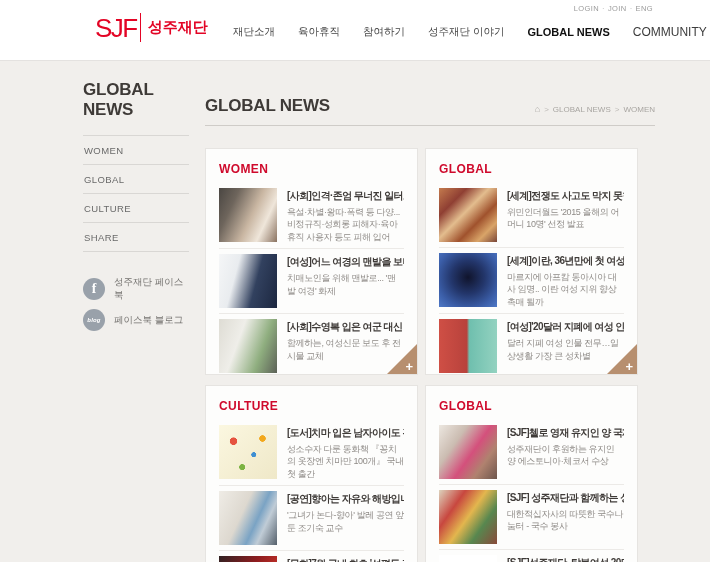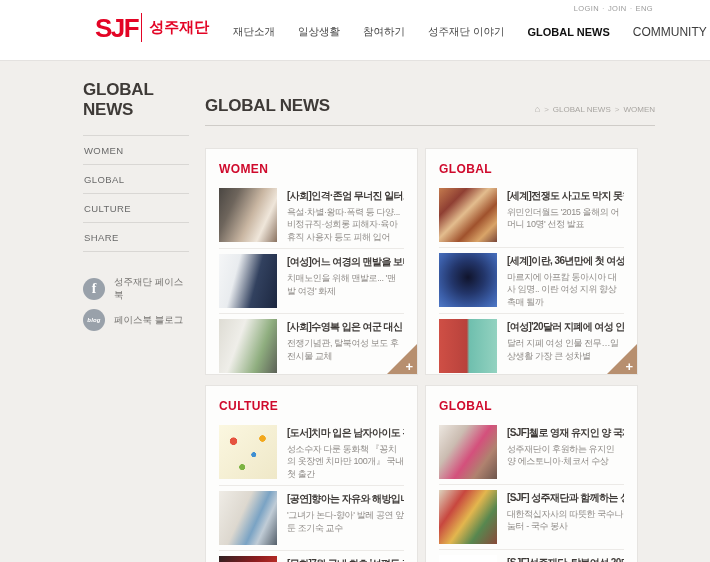--- a/index.html
+++ b/index.html
@@ -7,21 +7,21 @@
     width:710px;height:562px;overflow:hidden;position:relative;
     background:#f1efec;font-family:"Liberation Sans",sans-serif;
     -webkit-font-smoothing:antialiased;
   }
   
   .header{position:relative;height:60px;background:#ffffff;border-bottom:1px solid #e4e2e0;}
   .top-links{position:absolute;top:4px;right:57px;font-size:7.5px;color:#9b9b9b;letter-spacing:.4px;}
   .top-links span{cursor:pointer;}
   .top-links .sep{margin:0 3px;color:#c0c0c0;cursor:default;}
   .logo{position:absolute;left:95px;top:13px;display:flex;align-items:center;cursor:pointer;}
-  .logo-sjf{color:#e30425;font-size:26px;font-weight:bold;letter-spacing:-1.5px;line-height:1;}
+  .logo-sjf{color:#e30425;font-size:26px;font-weight:normal;letter-spacing:-1.5px;line-height:1;}
   .logo-bar{width:1px;height:29px;background:#e30425;margin:0 7px 0 3px;}
   .logo-kr{color:#e30425;font-size:15px;font-weight:bold;letter-spacing:0;}
   .nav{position:absolute;left:233px;top:25px;display:flex;align-items:center;}
   .nav div{font-size:10.5px;color:#454545;margin-right:23px;cursor:pointer;white-space:nowrap;}
   .nav div.active{font-weight:bold;color:#101010;font-size:11px;}
   .nav div:last-child{margin-right:0;font-size:12px;color:#3c3c3c;}
   
   .sidebar{position:absolute;left:83px;top:80px;width:106px;}
   .sidebar-title{font-size:17px;font-weight:bold;color:#3e3a37;letter-spacing:-0.2px;}
   .side-menu{margin-top:15px;border-top:1px solid #d9d7d4;}
@@ -69,21 +69,21 @@
   <div class="top-links">
     <span>LOGIN</span><span class="sep">·</span><span>JOIN</span><span class="sep">·</span><span>ENG</span>
   </div>
   <div class="logo">
     <span class="logo-sjf">SJF</span>
     <span class="logo-bar"></span>
     <span class="logo-kr">성주재단</span>
   </div>
   <div class="nav">
     <div>재단소개</div>
-    <div>일상생활</div>
+    <div>육아휴직</div>
     <div>참여하기</div>
     <div>성주재단 이야기</div>
     <div class="active">GLOBAL NEWS</div>
     <div>COMMUNITY</div>
   </div>
 </div>
 
 <div class="sidebar">
   <div class="sidebar-title">GLOBAL NEWS</div>
   <div class="side-menu">
@@ -138,21 +138,21 @@
           <div class="news-title">[여성]어느 여경의 맨발을 보며</div>
           <div class="news-desc">치매노인을 위해 맨발로... '맨발 여경' 화제</div>
         </div>
       </div>
       <div class="news-item">
         <div class="thumb" style="background:linear-gradient(110deg,#dedcd4 0%,#efeee9 35%,#8fae7f 70%,#5c6157 100%)">
             <span class="thumb-text"></span>
           </div>
         <div class="news-body">
           <div class="news-title">[사회]수영복 입은 여군 대신 해병대</div>
-          <div class="news-desc">전쟁기념관, 탈북여성 보도 후 전시물 교체</div>
+          <div class="news-desc">함께하는, 여성신문 보도 후 전시물 교체</div>
         </div>
       </div>
       <div class="plus-corner"></div>
       <span class="plus-sign">+</span>
     </div>
 
     <div class="panel">
       <div class="panel-title">GLOBAL</div>
       <div class="news-item">
         <div class="thumb" style="background:linear-gradient(135deg,#c47b4e 0%,#8f3f33 25%,#e3bd8e 45%,#a0522d 65%,#d9a468 82%,#7a4638 100%)">

